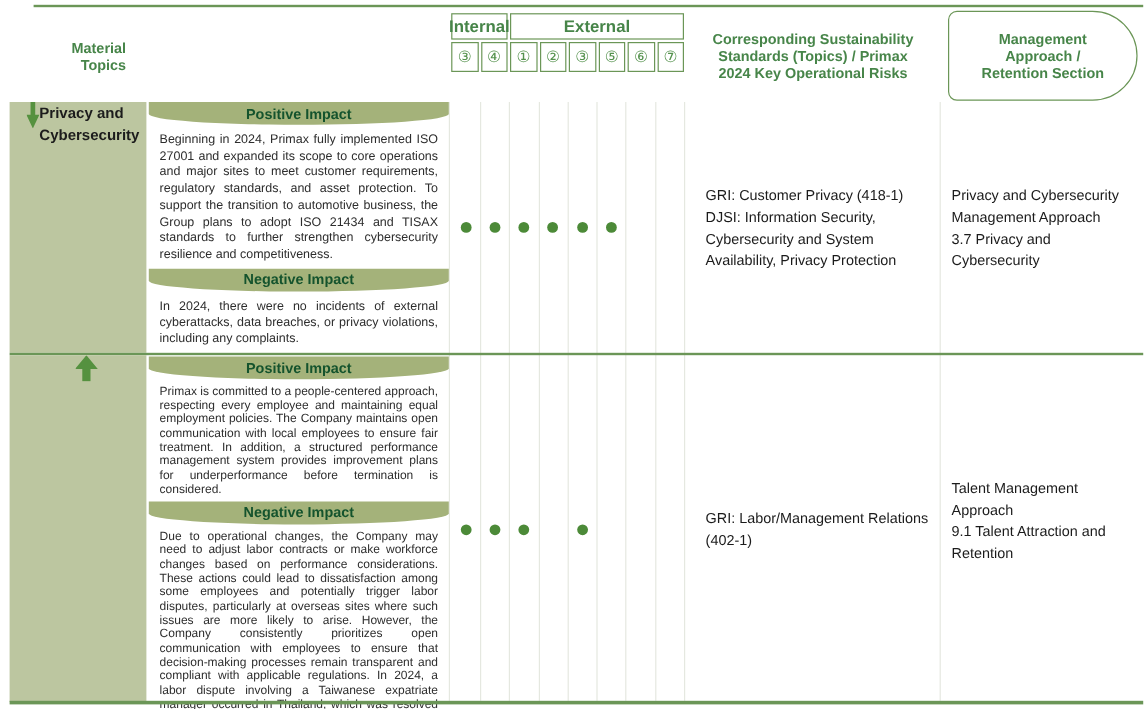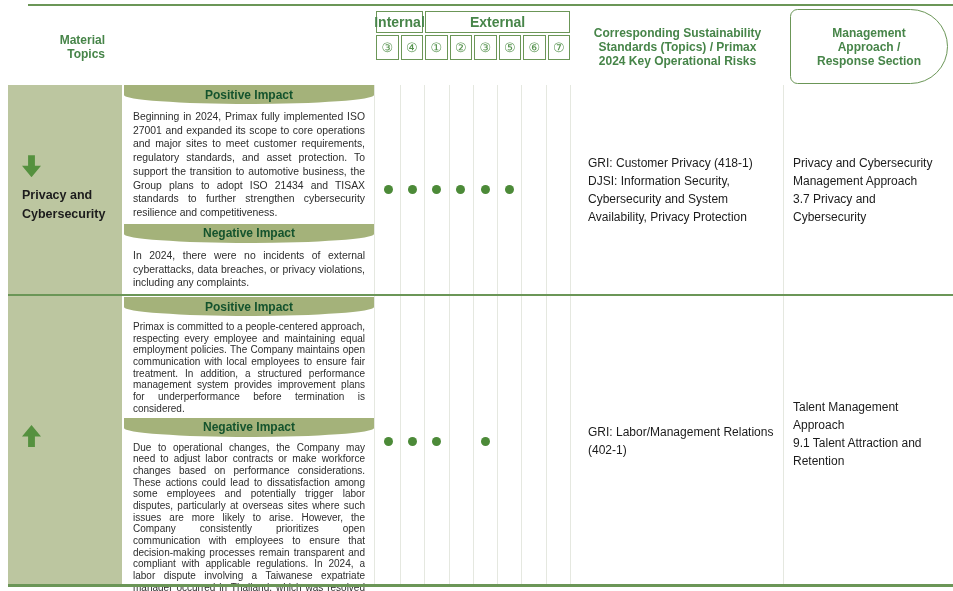--- a/index.html
+++ b/index.html
@@ -35,21 +35,21 @@
   .sub-internal { width: 47px; }
   .sub-external { flex: 1; }
   .stake-nums { display: flex; gap: 2px; margin-top: 2px; height: 25px; }
   .numcell { flex: 1; border: 1px solid #6b9657; background: #fff; color: #55924d;
              font-size: 13px; display: flex; align-items: center; justify-content: center; }
 
   
   .vline { top: 85px; height: 499px; width: 1px; background: #e5e8e0; }
 
   
-  .topic-cell { background: #bcc6a0; display: flex; flex-direction: column;
+  .topic-cell { background: #bcc6a0; display: flex; flex-direction: row;
                 justify-content: center; padding-left: 14px; }
   .topic-1 { left: 8px; top: 85px;  width: 114px; height: 209px; }
   .topic-2 { left: 8px; top: 296px; width: 114px; height: 289px; }
   .trend-arrow { width: 19px; height: 22px; background: #55913f; margin-bottom: 9px; }
   .trend-down { clip-path: polygon(32% 0, 68% 0, 68% 48%, 100% 48%, 50% 100%, 0 48%, 32% 48%); }
   .trend-up   { clip-path: polygon(50% 0, 100% 52%, 68% 52%, 68% 100%, 32% 100%, 32% 52%, 0 52%); }
   .topic-name { font-size: 12.5px; font-weight: bold; color: #1c1c1c; line-height: 1.5; max-width: 92px; }
 
   
   .desc-col { display: flex; flex-direction: column; background: transparent; }
@@ -103,21 +103,21 @@
         <div class="numcell">⑤</div>
         <div class="numcell">⑥</div>
         <div class="numcell">⑦</div>
       </div>
   </div>
 
   <div class="abs hcell h-standards">
     <span>Corresponding Sustainability Standards (Topics) / Primax 2024 Key Operational Risks</span>
   </div>
   <div class="abs hcell h-mgmt">
-    <span>Management Approach / Response Section</span>
+    <span>Management Approach / Retention Section</span>
   </div>
 
   <div class="abs vline" style="left:374px"></div>
   <div class="abs vline" style="left:400px"></div>
   <div class="abs vline" style="left:424px"></div>
   <div class="abs vline" style="left:449px"></div>
   <div class="abs vline" style="left:473px"></div>
   <div class="abs vline" style="left:497px"></div>
   <div class="abs vline" style="left:521px"></div>
   <div class="abs vline" style="left:546px"></div>

